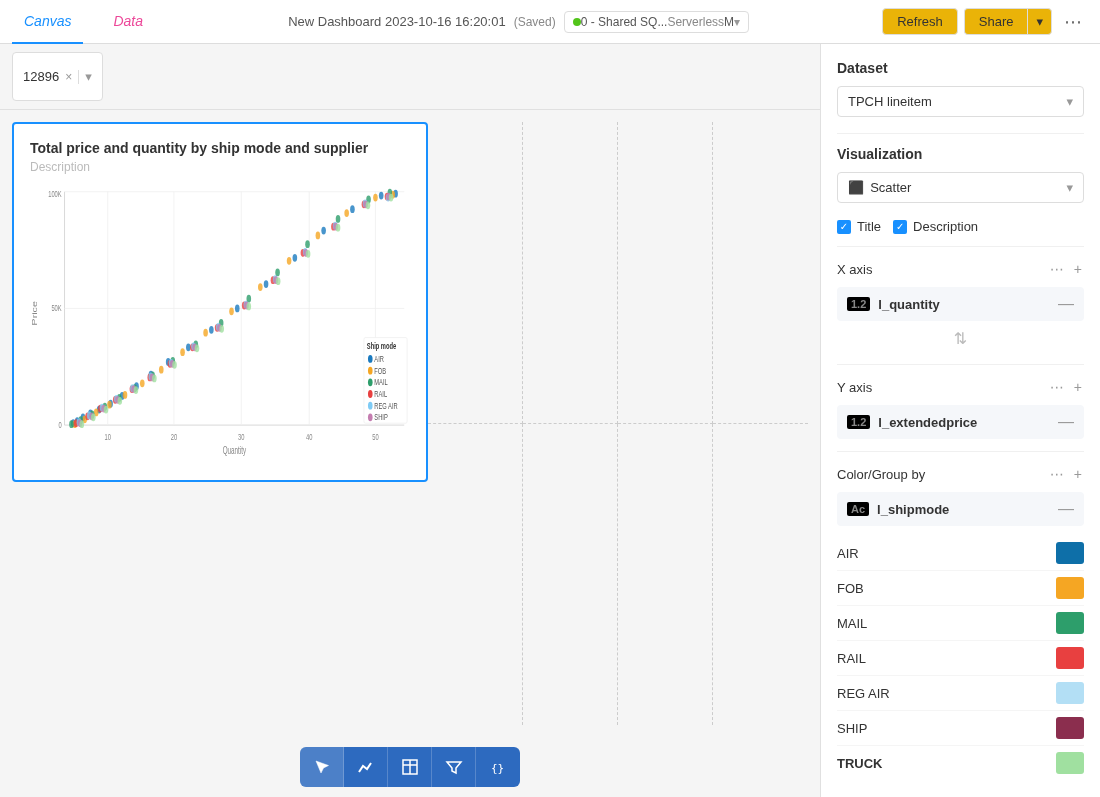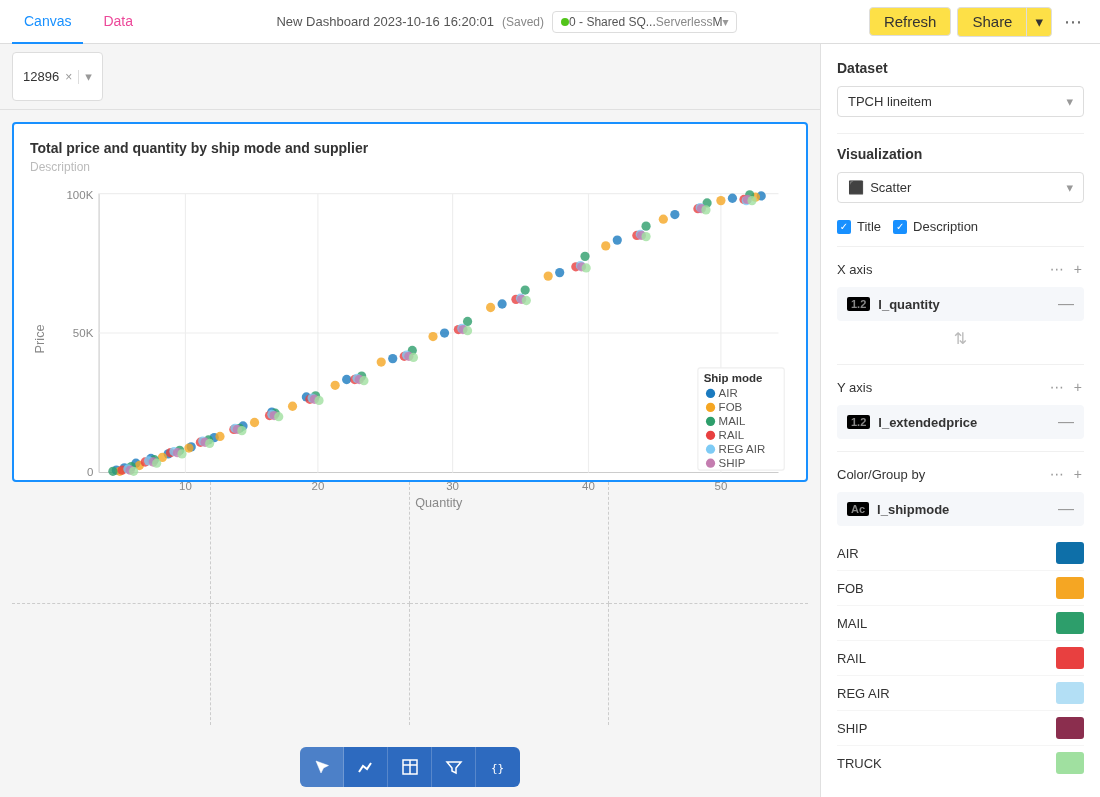--- a/index.html
+++ b/index.html
@@ -7,38 +7,38 @@
 
     
     .header { display: flex; align-items: center; background: #fff; border-bottom: 1px solid #ddd; padding: 0 12px; height: 44px; flex-shrink: 0; }
     .tab { padding: 0 12px; height: 44px; display: flex; align-items: center; font-size: 14px; cursor: pointer; color: #ec4899; border-bottom: 2px solid transparent; }
     .tab.active { color: #1890ff; border-bottom: 2px solid #1890ff; font-weight: 500; }
     .header-center { flex: 1; display: flex; align-items: center; justify-content: center; gap: 8px; font-size: 13px; color: #555; }
     .saved-badge { color: #888; font-size: 12px; }
     .cluster-info { display: flex; align-items: center; background: #fff; border: 1px solid #ddd; border-radius: 4px; padding: 3px 8px; font-size: 12px; justify-content: space-between; }
     .cluster-dot { width: 8px; height: 8px; border-radius: 50%; background: #52c41a; }
     .header-actions { display: flex; align-items: center; gap: 6px; }
-    .btn { border: 1px solid #ddd; background: #fde047; border-radius: 4px; padding: 5px 14px; cursor: pointer; font-size: 15px; color: #333; }
+    .btn { border: 1px solid #ddd; background: #eab308; border-radius: 4px; padding: 5px 14px; cursor: pointer; font-size: 13px; color: #333; }
     .btn-split { display: flex; }
     .btn-split .main { border-right: none; border-radius: 4px 0 0 4px; }
     .btn-split .arrow { border-radius: 0 4px 4px 0; padding: 5px 8px; }
     .more-btn { border: none; background: none; cursor: pointer; font-size: 18px; color: #666; padding: 4px 6px; }
 
     
     .main { display: flex; flex: 1; overflow: hidden; }
 
     
     .canvas { flex: 1; background: #f5f5f5; display: flex; flex-direction: column; overflow: hidden; position: relative; }
     .canvas-toolbar { padding: 8px 12px; background: #f5f5f5; border-bottom: 1px solid #e0e0e0; }
     .filter-tag { display: inline-flex; align-items: center; gap: 6px; background: #fff; border: 1px solid #ddd; border-radius: 4px; padding: 16px 10px; font-size: 13px; }
     .filter-tag .clear { cursor: pointer; color: #999; font-size: 12px; }
     .filter-tag .expand { cursor: pointer; color: #999; }
 
     
-    .chart-container { flex: 1; padding: 12px; display: flex; flex-direction: column; overflow: hidden; }
+    .chart-container { flex: 1; padding: 12px; display: flex; flex-direction: row; overflow: hidden; }
     .chart-card { background: #fff; border: 2px solid #1890ff; border-radius: 4px; flex: 1; display: flex; flex-direction: column; padding: 16px; position: relative; max-height: 360px; }
     .chart-title { font-size: 14px; font-weight: 600; color: #333; margin-bottom: 4px; }
     .chart-desc { font-size: 12px; color: #bbb; margin-bottom: 8px; }
 
     
     .bottom-toolbar { display: flex; justify-content: center; align-items: center; padding: 10px; background: #f5f5f5; }
     .tool-group { display: flex; background: #2d6abf; border-radius: 6px; overflow: hidden; }
     .tool-btn { width: 44px; height: 40px; display: flex; align-items: center; justify-content: center; cursor: pointer; color: #fff; font-size: 16px; border-right: 1px solid rgba(255,255,255,0.2); }
     .tool-btn:last-child { border-right: none; }
     .tool-btn.active { background: rgba(255,255,255,0.15); }
@@ -58,33 +58,33 @@
     .axis-header { display: flex; align-items: center; justify-content: space-between; margin-bottom: 8px; }
     .axis-label { font-size: 13px; font-weight: 500; color: #333; }
     .axis-actions { display: flex; gap: 6px; }
     .icon-btn { background: none; border: none; cursor: pointer; color: #999; font-size: 14px; padding: 2px; }
     .axis-field { background: #f5f7fa; border-radius: 4px; padding: 8px 10px; display: flex; align-items: center; gap: 8px; margin-bottom: 4px; }
     .field-type { font-size: 11px; color: #888; font-weight: 600; background: #000000; padding: 1px 4px; border-radius: 2px; }
     .field-name { font-size: 13px; color: #333; flex: 1; font-weight: bold; }
     .field-remove { color: #999; font-size: 16px; cursor: pointer; }
     .color-section { margin-bottom: 12px; }
     .color-item { display: flex; align-items: center; justify-content: space-between; padding: 6px 0; border-bottom: 1px solid #f5f5f5; }
-    .color-item:last-child { border-bottom: none; }
+    .color-item:last-child { border-bottom: none; font-weight: bold; }
     .color-label { font-size: 13px; color: #333; }
     .color-swatch { width: 28px; height: 22px; border-radius: 3px; }
 
     
     .chart-svg-wrapper { flex: 1; position: relative; }
     svg.chart { width: 100%; height: 100%; }
   </style>
 </head>
 <body>
 
 <div class="header">
-  <div style="display:flex;gap:8px;">
+  <div style="display:flex;gap:18px;font-style:italic;">
     <div class="tab active">Canvas</div>
     <div class="tab">Data</div>
   </div>
   <div class="header-center">
     <span>New Dashboard 2023-10-16 16:20:01</span>
     <span class="saved-badge">(Saved)</span>
     <div class="cluster-info">
       <span class="cluster-dot"></span>
       <span>0 - Shared SQ...</span>
       <span style="color:#888;">Serverless</span>

